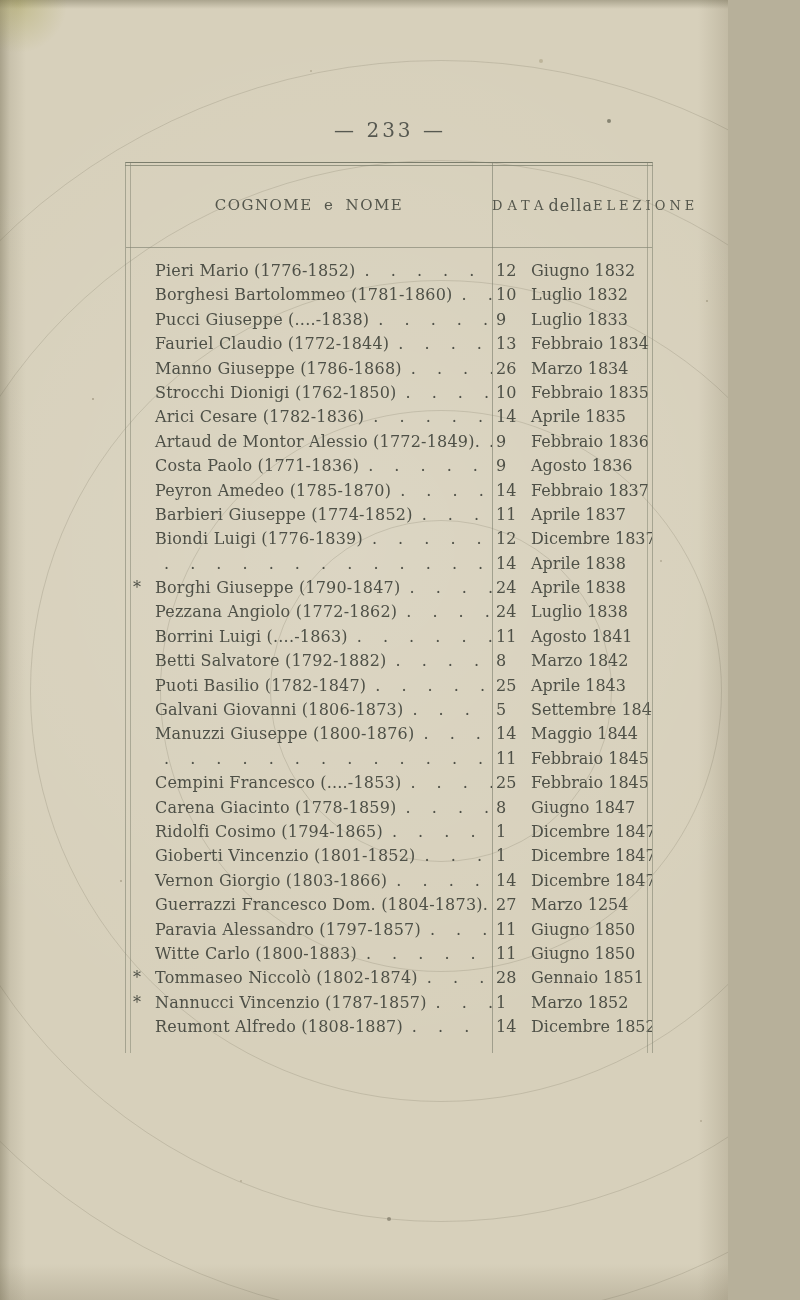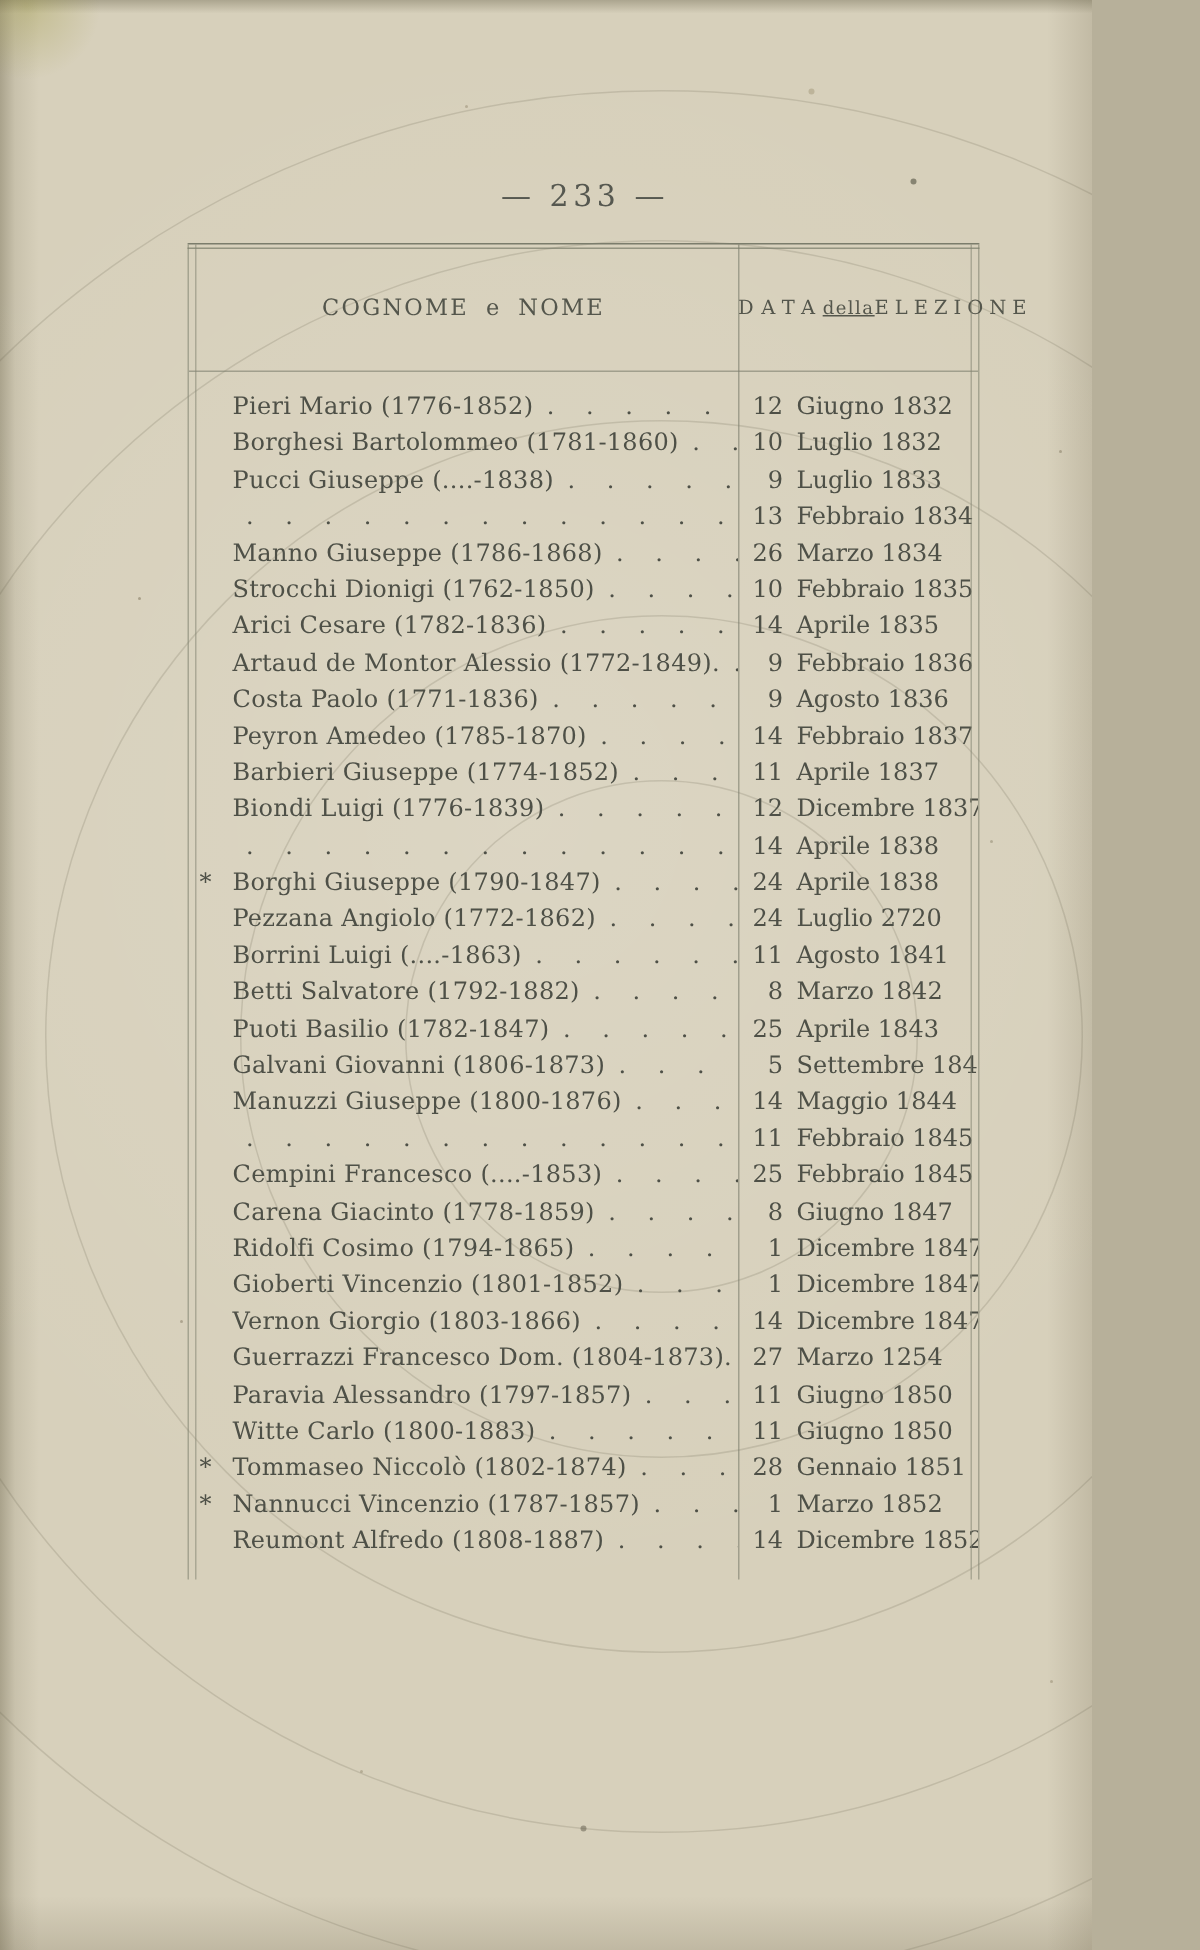--- a/index.html
+++ b/index.html
@@ -99,21 +99,21 @@
     word-spacing: 5px;
   }
   .th-date {
     flex: 1;
     display: flex; 
     align-items: center; justify-content: center;
     font-size: 13px;
     line-height: 19px;
   }
   .th-date .d1 { letter-spacing: 5px; }
-  .th-date .d2 { letter-spacing: 1px; font-size: 12px; text-decoration: underline; }
+  .th-date .d2 { letter-spacing: 1px; font-size: 16px; }
   .th-date .d3 { letter-spacing: 4px; }
 
   .tbody { padding: 11px 0 13px 0; }
   .row {
     display: flex;
     height: 24.4px;
     line-height: 24.4px;
     font-size: 16px;
     white-space: nowrap;
   }
@@ -134,21 +134,21 @@
     letter-spacing: 8px;
     color: #4e5047;
   }
   .cell-date {
     flex: 1;
     display: flex;
     box-sizing: border-box;
     padding-left: 4px;
     overflow: hidden;
   }
-  .day   { flex: 0 0 26px; text-align: right; }
+  .day   { flex: 0 0 26px; text-align: left; }
   .month { padding-left: 9px; }
 </style>
 </head>
 <body>
 
 <div class="page">
   <div class="stamp s1"></div>
   <div class="stamp s2"></div>
   <div class="stamp s3"></div>
   <div class="stamp s4"></div>
@@ -201,20 +201,21 @@
             <span class="leader">. . . . . . . . . . . . . . . . . . . . . . . . . . . . . . </span>
           </span>
           <span class="cell-date">
             <span class="day">9</span>
             <span class="month">Luglio 1833</span>
           </span>
         </div>
         <div class="row">
           <span class="cell-name">
             <span class="star"></span>
+            <span class="name">Fauriel Claudio (1772-1844)</span>
             <span class="leader">. . . . . . . . . . . . . . . . . . . . . . . . . . . . . . </span>
           </span>
           <span class="cell-date">
             <span class="day">13</span>
             <span class="month">Febbraio 1834</span>
           </span>
         </div>
         <div class="row">
           <span class="cell-name">
             <span class="star"></span>
@@ -325,21 +326,21 @@
           </span>
         </div>
         <div class="row">
           <span class="cell-name">
             <span class="star"></span>
             <span class="name">Pezzana Angiolo (1772-1862)</span>
             <span class="leader">. . . . . . . . . . . . . . . . . . . . . . . . . . . . . . </span>
           </span>
           <span class="cell-date">
             <span class="day">24</span>
-            <span class="month">Luglio 2720</span>
+            <span class="month">Luglio 1838</span>
           </span>
         </div>
         <div class="row">
           <span class="cell-name">
             <span class="star"></span>
             <span class="name">Borrini Luigi (....-1863)</span>
             <span class="leader">. . . . . . . . . . . . . . . . . . . . . . . . . . . . . . </span>
           </span>
           <span class="cell-date">
             <span class="day">11</span>

